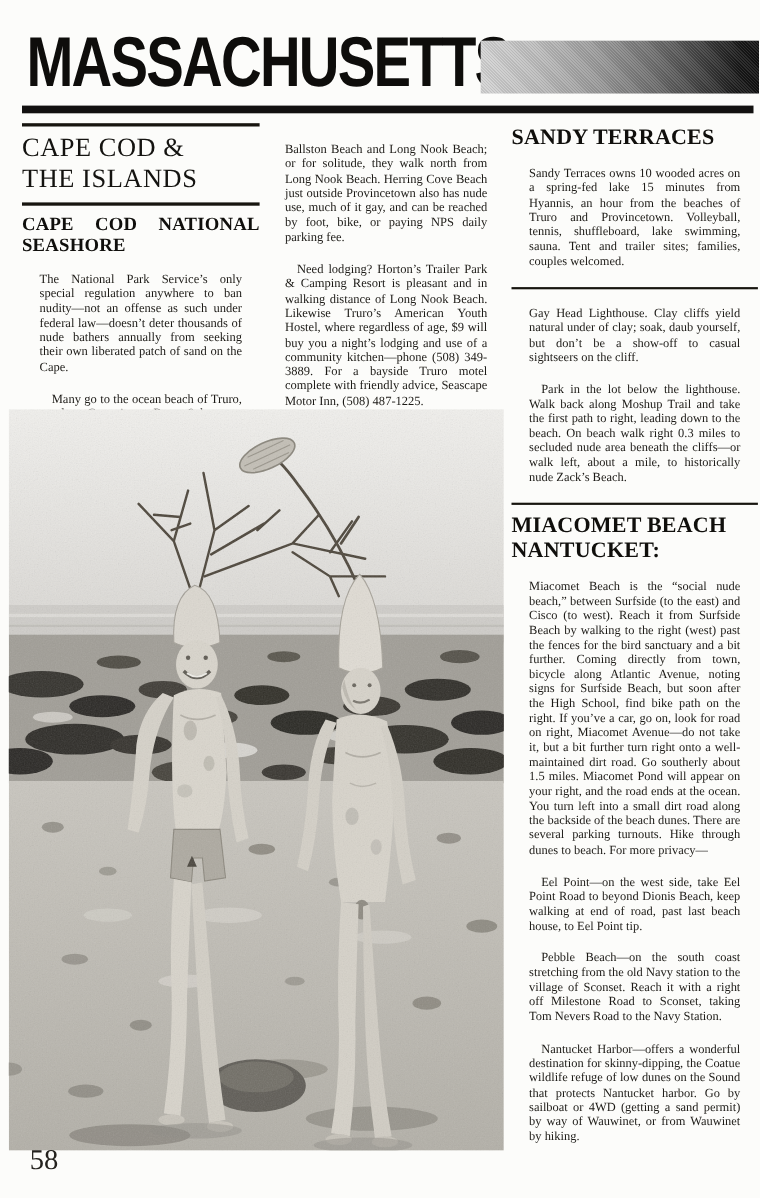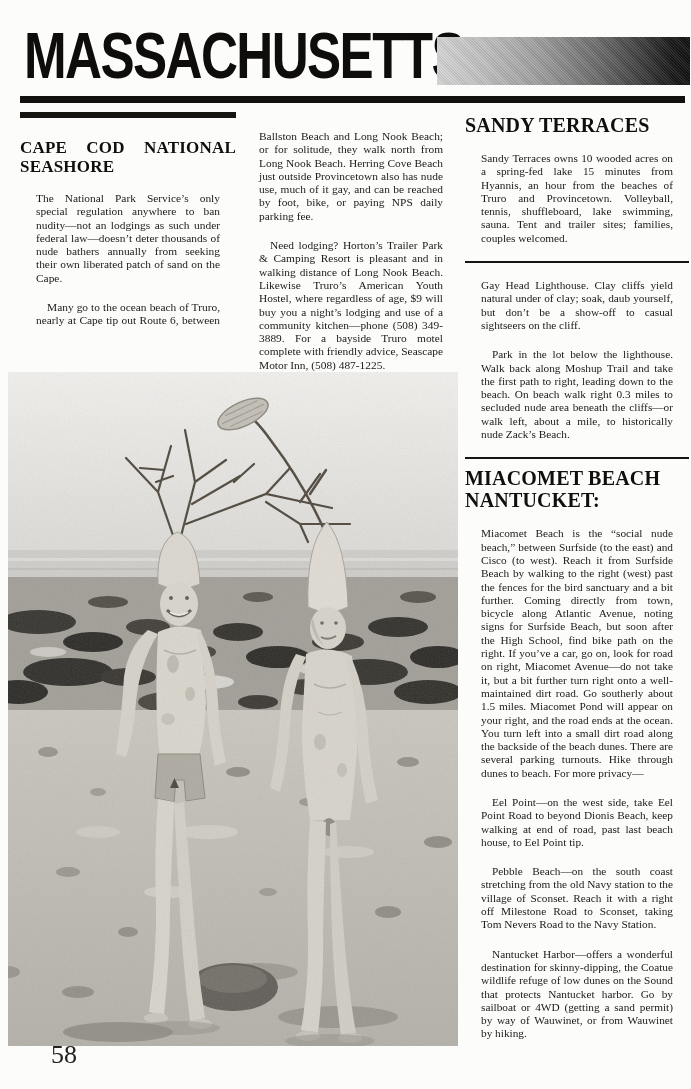--- a/index.html
+++ b/index.html
@@ -40,47 +40,51 @@
 
   .thick-rule{height:3px;background:#17150f;border:none;margin:0;}
   .thin-rule{height:2px;background:#17150f;border:none;margin:0;}
 
   .region-title{
     font-size:24px;line-height:28px;font-weight:normal;
     letter-spacing:0.5px;color:#141310;margin:6px 0 7px 0;
   }
   .subhead{
     font-size:17px;line-height:19px;font-weight:bold;
-    color:#100f0c;margin:20px 0 5px 0;letter-spacing:0.2px;
+    color:#100f0c;margin:7px 0 5px 0;letter-spacing:0.2px;
   }
   .section-head{
     font-size:20px;line-height:22px;font-weight:bold;
     color:#100f0c;margin:8px 0 5px 0;letter-spacing:0.2px;
   }
   .rc-rule{margin:10px 0 2px 0;}
 
   
   .photo{left:8px;top:372px;width:450px;height:674px;}
   .photo svg{display:block;width:100%;height:100%;}
 
   
-  .page-number{left:27px;top:1040px;font-size:26px;color:#24221e;margin-left:24px;}
+  .page-number{left:27px;top:1040px;font-size:26px;color:#24221e;}
 </style>
 </head>
 <body>
 
 <div class="abs masthead-title">MASSACHUSETTS</div>
 <div class="abs masthead-gradient"></div>
 <div class="abs masthead-rule"></div>
 
 <div class="abs col col-left">
   <hr class="thick-rule">
+  <div class="region-title">
+    <div>CAPE COD &amp;</div>
+    <div>THE ISLANDS</div>
+  </div>
   <hr class="thick-rule">
   <div class="subhead">CAPE COD NATIONAL SEASHORE</div>
-  <p class="noindent">The National Park Service’s only special regulation anywhere to ban nudity—not an lodgings as such under federal law—doesn’t deter thousands of nude bathers annually from seeking their own liberated patch of sand on the Cape.</p>
+  <p class="noindent">The National Park Service’s only special regulation anywhere to ban nudity—not an offense as such under federal law—doesn’t deter thousands of nude bathers annually from seeking their own liberated patch of sand on the Cape.</p>
   <p class="jlast">Many go to the ocean beach of Truro, nearly at Cape tip out Route 6, between</p>
 </div>
 
 <div class="abs col col-mid">
   <p class="noindent">Ballston Beach and Long Nook Beach; or for solitude, they walk north from Long Nook Beach. Herring Cove Beach just outside Provincetown also has nude use, much of it gay, and can be reached by foot, bike, or paying NPS daily parking fee.</p>
   <p>Need lodging? Horton’s Trailer Park &amp; Camping Resort is pleasant and in walking distance of Long Nook Beach. Likewise Truro’s American Youth Hostel, where regardless of age, $9 will buy you a night’s lodging and use of a community kitchen—phone (508) 349-3889. For a bayside Truro motel complete with friendly advice, Seascape Motor Inn, (508) 487-1225.</p>
 </div>
 
 <div class="abs col col-right">
 

